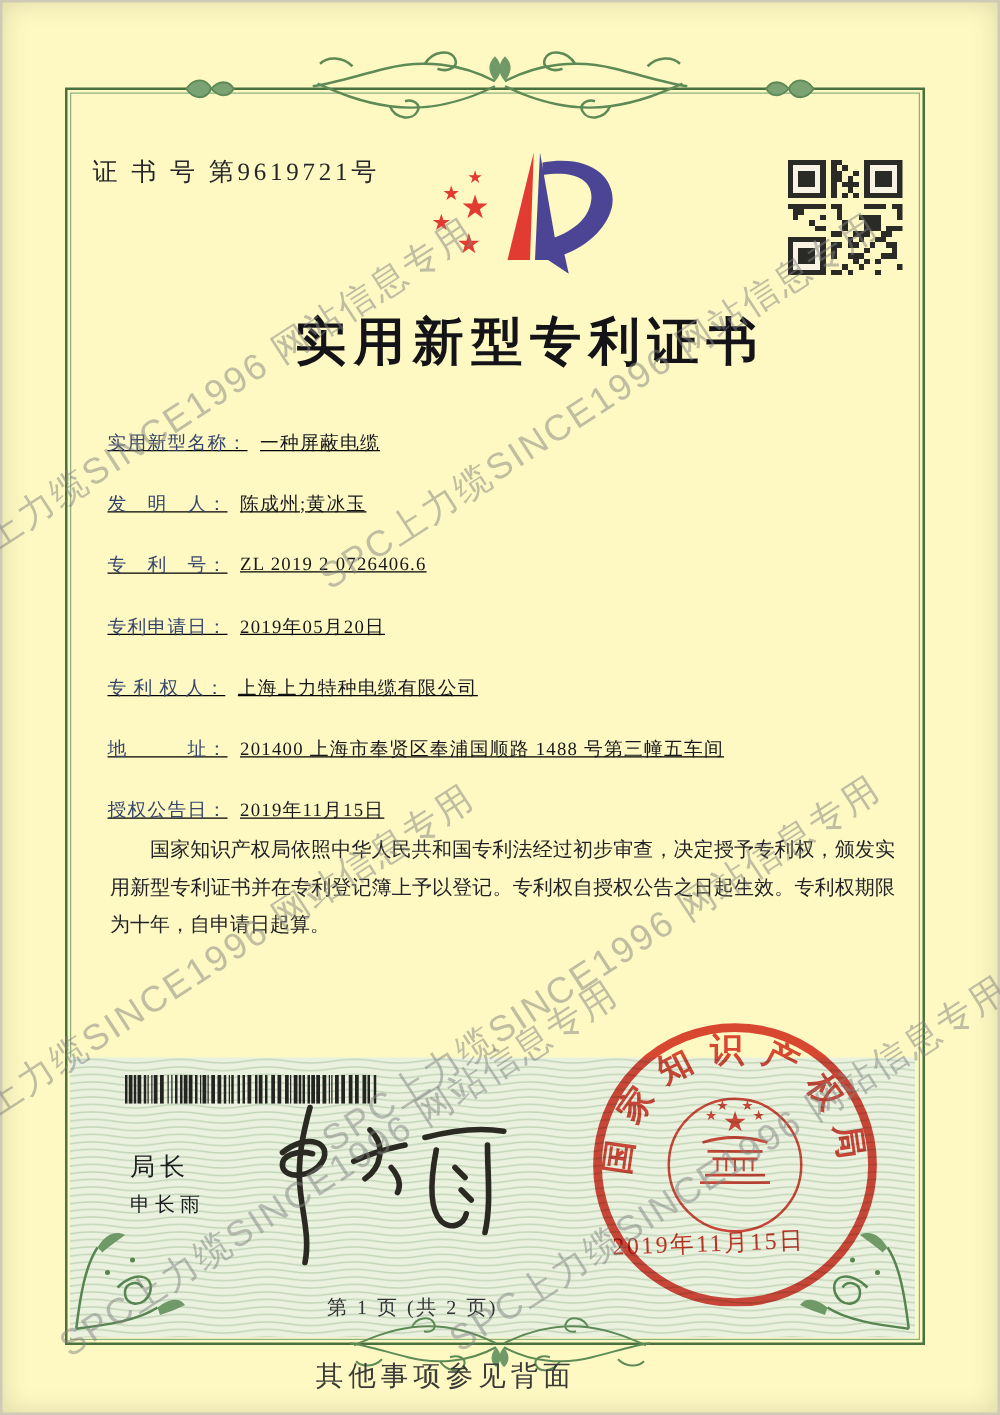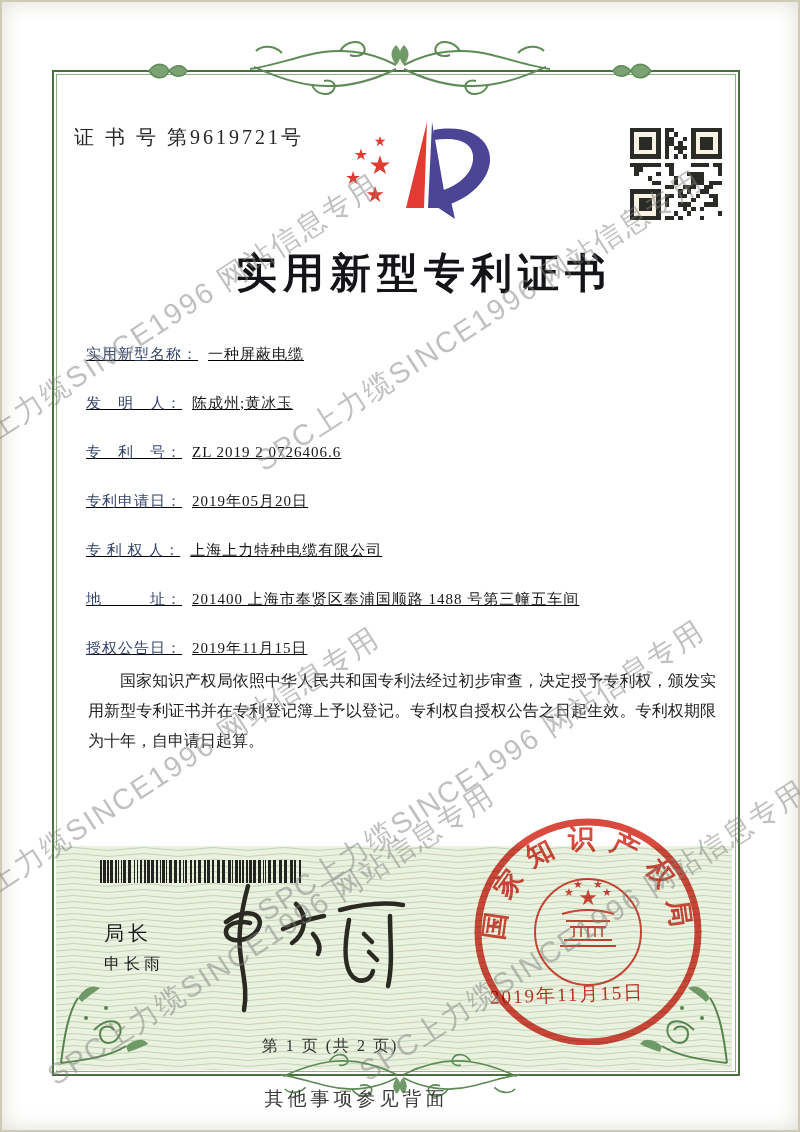--- a/index.html
+++ b/index.html
@@ -1,19 +1,19 @@
 <!DOCTYPE html>
 <html><head>
 <meta charset="utf-8">
 <style>
   html,body{margin:0;padding:0;}
   body{width:800px;height:1132px;background:#e8e4d4;}
   .page{
     position:relative;width:800px;height:1132px;overflow:hidden;
-    background:#ffffff;
+    background:#fef9c3;
     font-family:"Liberation Serif","DejaVu Serif",serif;
     box-shadow:inset 0 0 0 2px #cfcab6, inset 0 0 22px rgba(120,110,75,.28);
   }
   
   .frame{position:absolute;left:52px;top:70px;width:684px;height:1002px;border:2px solid #48713e;}
   .frame .inner{position:absolute;left:2px;top:2px;right:2px;bottom:2px;border:1px solid #8cb080;}
   
   .band{position:absolute;left:56px;top:846px;width:676px;height:224px;background:#eaf1df;}
   .band svg{display:block;width:100%;height:100%;}
   
@@ -41,21 +41,21 @@
   .barcode{position:absolute;left:100px;top:860px;}
   .officer-title{position:absolute;left:104px;top:920px;font-size:20px;letter-spacing:4px;color:#1c1c1e;}
   .officer-name{position:absolute;left:104px;top:954px;font-size:16px;letter-spacing:4px;color:#1c1c1e;}
   .signature{position:absolute;left:212px;top:876px;z-index:3;}
   .seal{position:absolute;left:450px;top:810px;z-index:4;opacity:.92;mix-blend-mode:multiply;}
   .seal-date{position:absolute;left:490px;top:982px;z-index:5;font-size:19px;letter-spacing:2px;
              color:#cf372a;transform:rotate(-2deg);mix-blend-mode:multiply;}
   .page-num{position:absolute;left:52px;top:1036px;width:556px;text-align:center;
             font-size:16px;letter-spacing:2px;color:#333335;}
   .back-note{position:absolute;left:0;top:1086px;width:713px;text-align:center;
-             font-size:19px;letter-spacing:4px;color:#3a3a38;font-style:oblique 6deg;}
+             font-size:22px;letter-spacing:4px;color:#3a3a38;font-style:oblique 6deg;}
   .orn{position:absolute;pointer-events:none;}
 </style>
 </head>
 <body>
 
 <div class="page">
 
   <svg width="0" height="0" style="position:absolute">
     <defs>
       <pattern id="wave" width="70" height="6" patternUnits="userSpaceOnUse">

